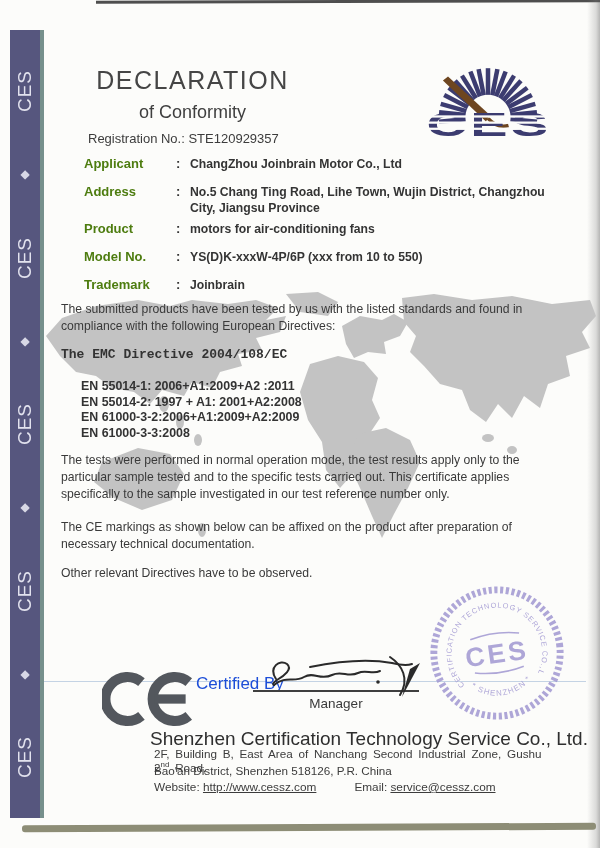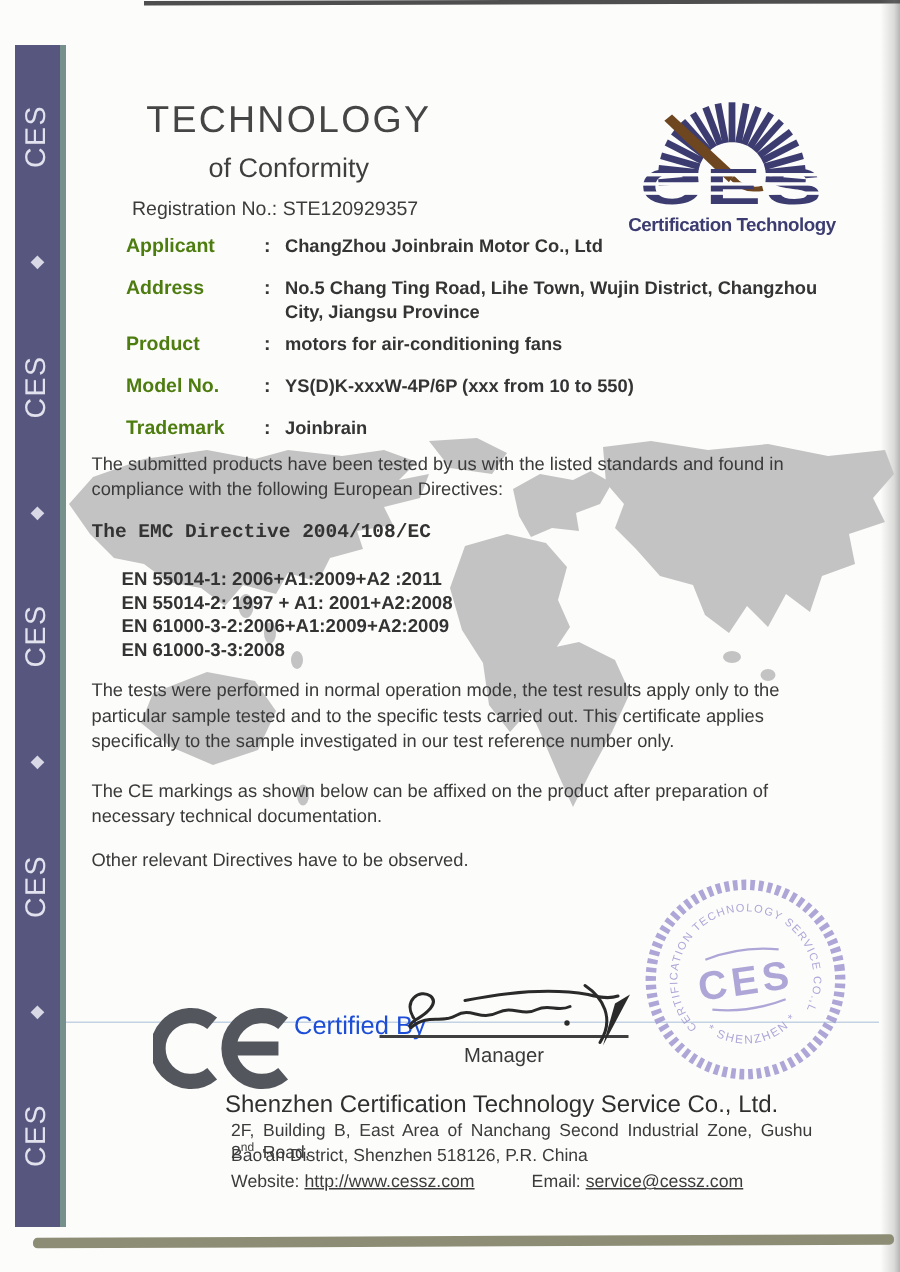--- a/index.html
+++ b/index.html
@@ -56,21 +56,21 @@
   .p-ce{top:519px;}
   .p-other{top:565px;}
 
   
   .ce{position:absolute;left:102px;top:670px;width:98px;height:58px;z-index:3;}
   .certby{position:absolute;left:196px;top:674px;font-size:17px;color:#1d4ed8;z-index:3;}
   .sigline{position:absolute;left:253px;top:668px;width:166px;height:24px;border-bottom:2px solid #3f3f3f;z-index:3;}
   .sig{position:absolute;left:250px;top:649px;width:178px;height:52px;z-index:4;}
   .mgr{position:absolute;left:253px;top:696px;width:166px;text-align:center;font-size:13.5px;color:#3a3a3a;z-index:3;}
   .date{position:absolute;left:253px;top:712px;width:166px;text-align:center;font-size:13.5px;color:#3a3a3a;z-index:3;}
-  .company{position:absolute;left:150px;top:728px;font-size:16px;color:#2f2f2f;z-index:3;}
+  .company{position:absolute;left:150px;top:728px;font-size:19px;color:#2f2f2f;z-index:3;}
   .addr1{position:absolute;left:154px;top:747px;width:400px;font-size:11.7px;color:#3c3c3c;word-spacing:2.5px;z-index:3;}
   .addr1 sup{font-size:8px;}
   .addr2{position:absolute;left:154px;top:764px;font-size:11.7px;color:#3c3c3c;z-index:3;}
   .contact{position:absolute;left:154px;top:780px;font-size:11.8px;color:#3c3c3c;z-index:3;}
   .contact .lnk{color:#3c3c3c;text-decoration:underline;cursor:pointer;}
   .contact .gap{display:inline-block;width:38px;}
 
   
   .stamp{position:absolute;left:423px;top:579px;width:148px;height:148px;opacity:0.85;z-index:2;}
 </style>
@@ -105,21 +105,21 @@
     <span class="sd">◆</span>
     <span class="sc">CES</span>
     <span class="sd">◆</span>
     <span class="sc">CES</span>
     <span class="sd">◆</span>
     <span class="sc">CES</span>
     <span class="sd">◆</span>
     <span class="sc">CES</span>
   </div>
 
-  <div class="title">TECHNOLOGY</div>
+  <div class="title">DECLARATION</div>
   <div class="subtitle">of Conformity</div>
   <div class="reg">Registration No.: STE120929357</div>
 
   <div class="logo">
     <svg viewBox="0 0 160 80">
       <g transform="translate(80,56)" stroke="#3c3c70" stroke-width="4.4">
         <line id="ray" x1="0" y1="-22" x2="0" y2="-48"></line>
         <use href="#ray" transform="rotate(-95)"></use>
           <use href="#ray" transform="rotate(-84)"></use>
         <use href="#ray" transform="rotate(-74)"></use>
@@ -141,21 +141,20 @@
       </g>
       <polygon points="78,60 36,20 41,16 82,54" fill="#6e4620"></polygon>
       <path d="M80,57 q9,10 20,7" stroke="#6e4620" stroke-width="3.5" fill="none"></path>
       <text x="20" y="74" textLength="122" lengthAdjust="spacingAndGlyphs" font-size="33" font-weight="bold" fill="#3c3c70" letter-spacing="2">CES</text>
       <g fill="#fcfcfa">
         <rect x="16" y="54" width="130" height="2.2"></rect>
         <rect x="16" y="60" width="130" height="2.2"></rect>
         <rect x="16" y="66" width="130" height="2.2"></rect>
       </g>
     </svg>
-    <div class="tagline">Certification Technology</div>
   </div>
 
   <div class="fields">
     <div class="frow">
       <span class="flabel">Applicant</span>
         <span class="fcolon">:</span>
         <span class="fvalue">ChangZhou Joinbrain Motor Co., Ltd</span>
     </div>
     <div class="frow addr">
       <span class="flabel">Address</span>

